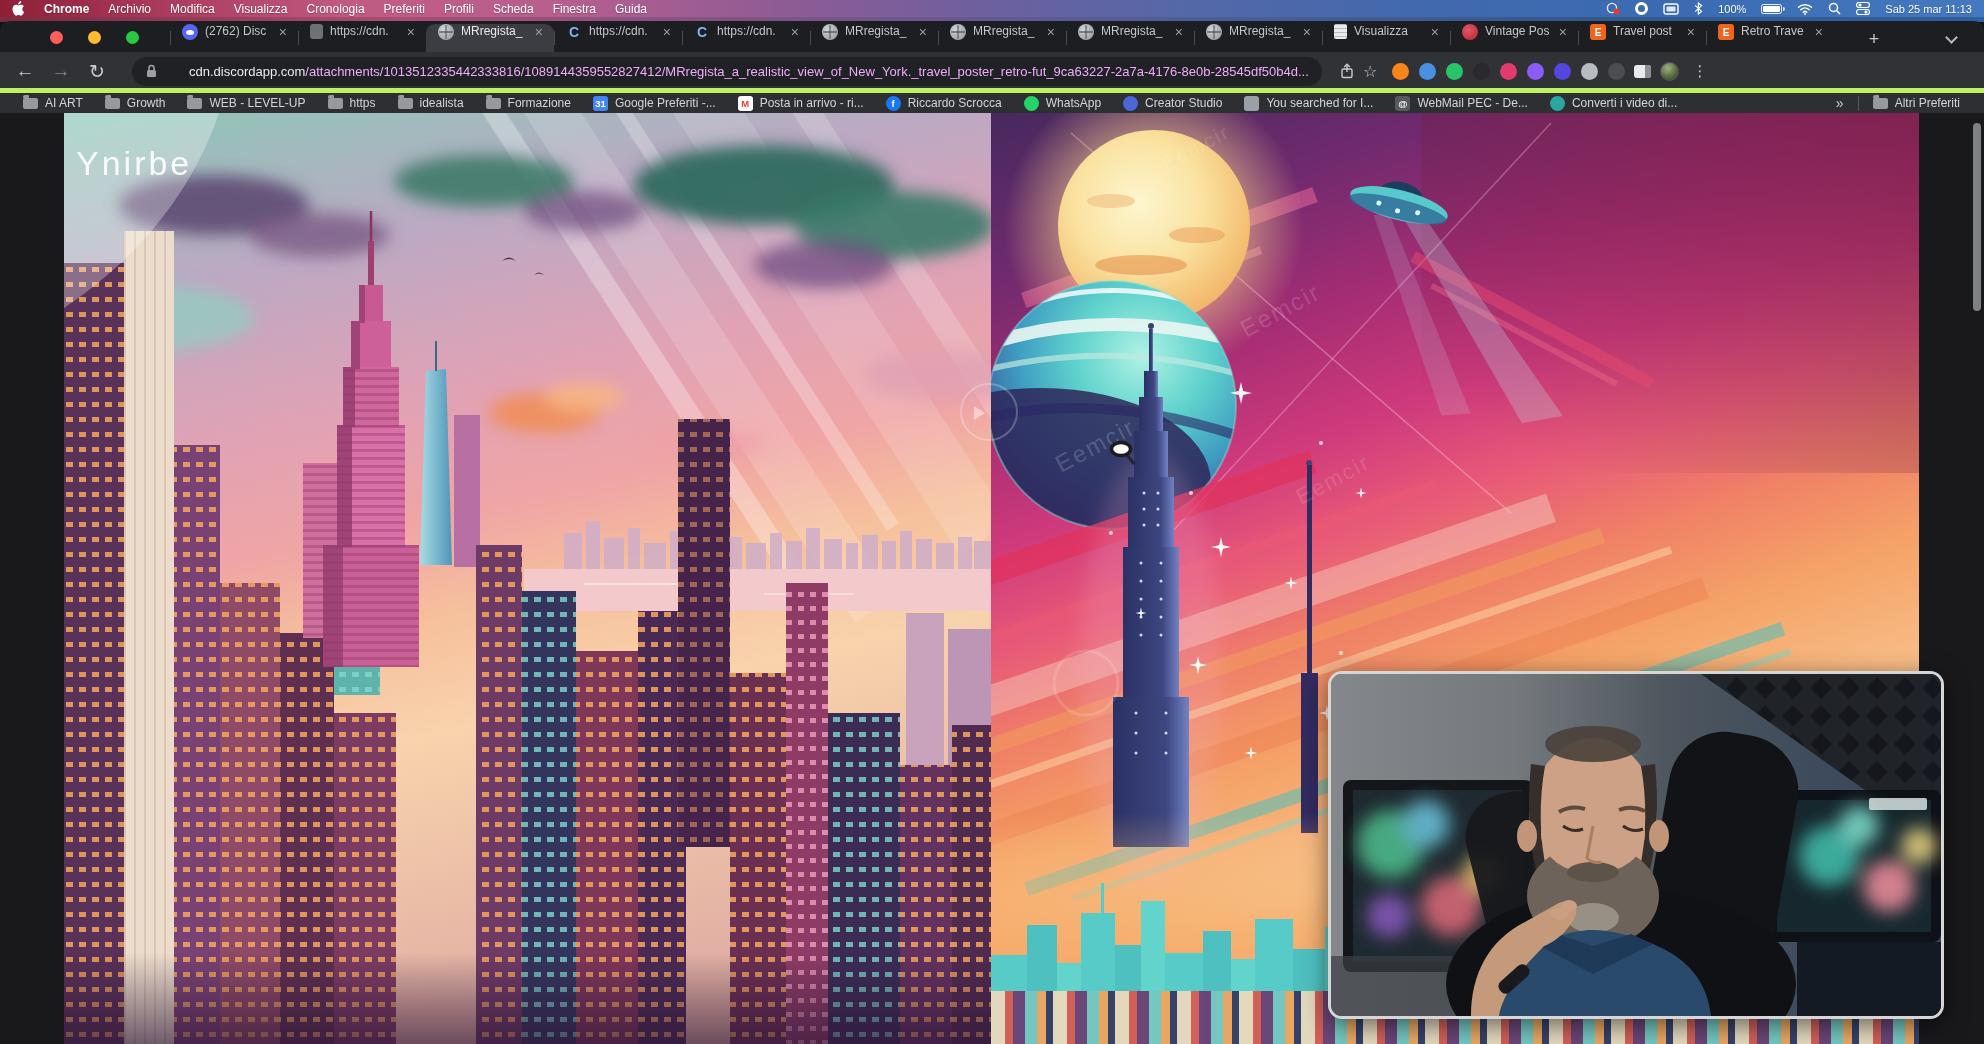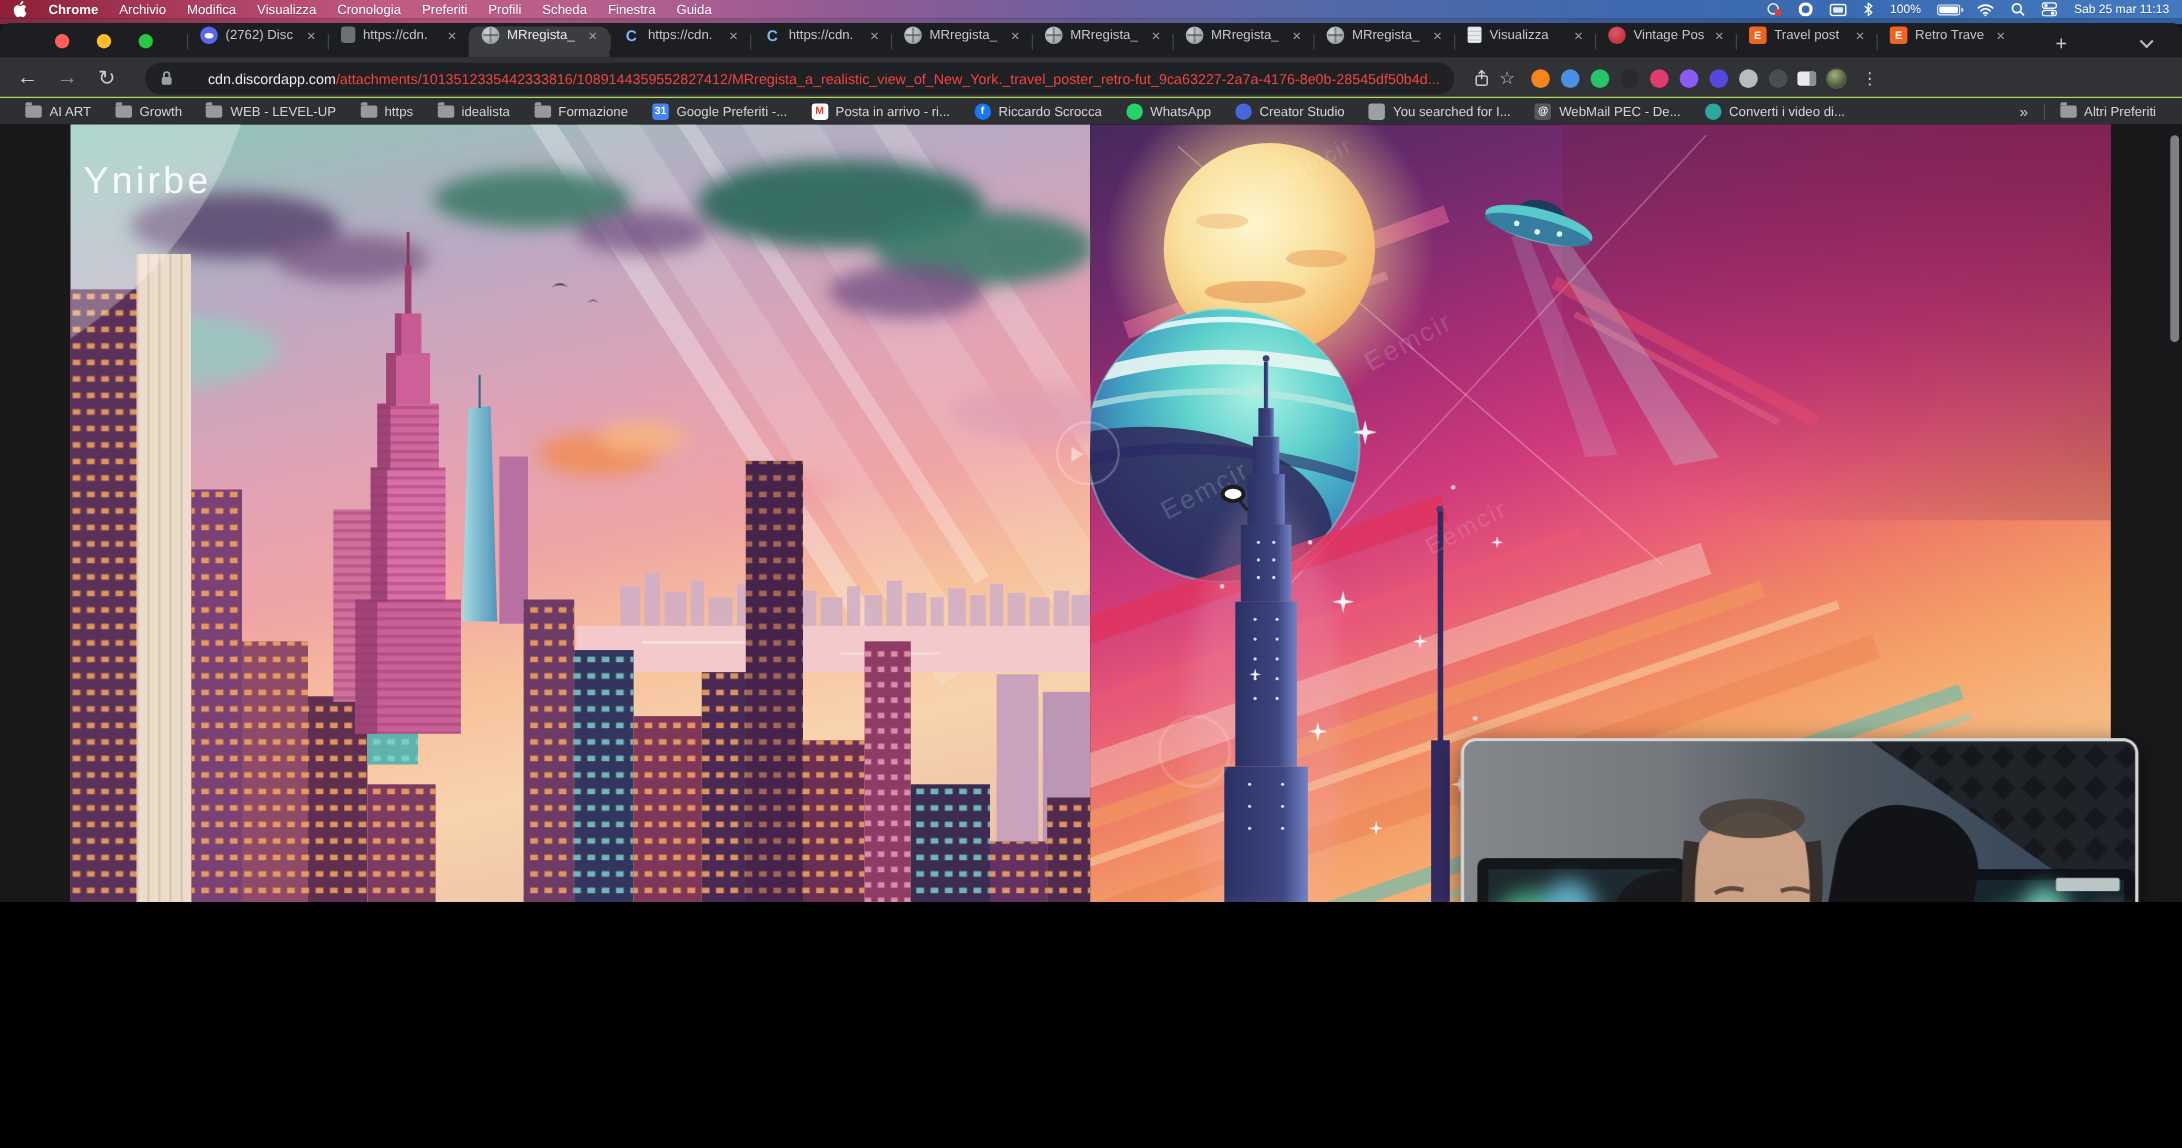--- a/index.html
+++ b/index.html
@@ -1,18 +1,18 @@
 <!DOCTYPE html>
 <html><head>
 <meta charset="utf-8">
 <style>
   * { margin:0; padding:0; box-sizing:border-box; }
   html,body { width:1984px; height:1044px; background:#000; overflow:hidden;
               font-family:"Liberation Sans", sans-serif; }
-  #screen { position:relative; width:1984px; height:820px; background:#131315; overflow:hidden; }
+  #screen { position:relative; width:1984px; height:1044px; background:#131315; overflow:hidden; }
 
   
   #menubar { position:absolute; left:0; top:0; width:100%; height:17px;
     background:linear-gradient(90deg,#8e1f36 0%,#a93a5c 8%,#c25b83 18%,#b75f8e 28%,#8d5b95 40%,#6c609f 50%,#5468a8 60%,#4169ae 72%,#3a6bb2 84%,#4479c0 100%);
     display:flex; align-items:center; justify-content:space-between; padding:0 12px; color:#fff; font-size:12px; }
   .mb-left { display:flex; align-items:center; gap:19px; }
   .mb-left .mb-item { text-shadow:0 1px 1px rgba(0,0,0,.25); white-space:nowrap; }
   .mb-item.bold { font-weight:bold; }
   .mb-right { display:flex; align-items:center; gap:15px; }
   .mb-right svg { display:block; }
@@ -55,33 +55,33 @@
   
   #toolbar { position:absolute; left:0; top:35px; width:100%; height:38px; background:#313235;
              display:flex; align-items:center; padding:0 10px; gap:6px; }
   .navbtn { width:30px; height:30px; display:flex; align-items:center; justify-content:center;
             color:#c9cbcd; font-size:19px; border-radius:50%; flex:0 0 auto; }
   .navbtn.dim { color:#87898d; }
   #omnibox { flex:0 1 1190px; margin-left:14px; height:29px; background:#202124; border-radius:15px;
              display:flex; align-items:center; padding:0 14px; gap:8px; overflow:hidden; }
   #omnibox .url { white-space:nowrap; overflow:hidden; text-overflow:clip; font-size:13px; }
   #omnibox .dom { color:#e8eaed;margin-left:24px; }
-  #omnibox .path { color:#ef4444; }
+  #omnibox .path { color:#f0abfc; }
   #tb-right { display:flex; align-items:center; gap:9px; margin-left:12px; flex:0 0 auto; }
   .tbicon { color:#c9cbcd; display:flex; align-items:center; justify-content:center; }
   #extensions { display:flex; align-items:center; gap:10px; margin-left:6px; }
   .ext { width:17px; height:17px; border-radius:50%; }
   #sidebar-ic { width:17px; height:13px; background:#e8eaed; border-radius:3px; position:relative; }
   #sidebar-ic::after { content:""; position:absolute; right:0; top:0; bottom:0; width:6px; background:#8b8e93; border-radius:0 3px 3px 0; }
   #avatar { width:19px; height:19px; border-radius:50%; background:radial-gradient(circle at 40% 30%, #9fb07e, #55663f 60%, #2f3a26); border:1px solid #55585c; }
   #kebab { color:#c9cbcd; font-size:15px; letter-spacing:0; padding:0 4px; }
 
   
   #bookmarks { position:absolute; left:0; top:71px; width:100%; height:25px; background:#2e2f32;
-               display:flex; align-items:center; padding:0 14px; gap:4px; border-top:1px solid #bef264; }
+               display:flex; align-items:center; padding:0 14px; gap:4px; border-top:5px solid #bef264; }
   .bm { display:flex; align-items:center; gap:7px; color:#d3d5d7; font-size:12px; padding:2px 9px; border-radius:6px; white-space:nowrap; }
   .bmfold { position:relative; width:15px; height:11px; background:#97999e; border-radius:1.5px 2px 2px 2px; flex:0 0 15px; }
   .bmfold::before { content:""; position:absolute; left:0; top:-2.5px; width:6px; height:3px; background:#97999e; border-radius:2px 1px 0 0; }
   .bmfav { width:15px; height:15px; border-radius:3px; flex:0 0 15px; display:flex; align-items:center; justify-content:center;
            color:#fff; font-size:9.5px; font-weight:bold;text-align:right; }
   .bmfav.round { border-radius:50%; }
   #bm-more { color:#c9cbcd; font-size:14px; margin-left:auto; padding:0 10px; }
   #bm-sep { width:1px; height:15px; background:#55575b; }
   #bm-other { display:flex; align-items:center; gap:7px; color:#d3d5d7; font-size:12px; padding:2px 10px; }
 

